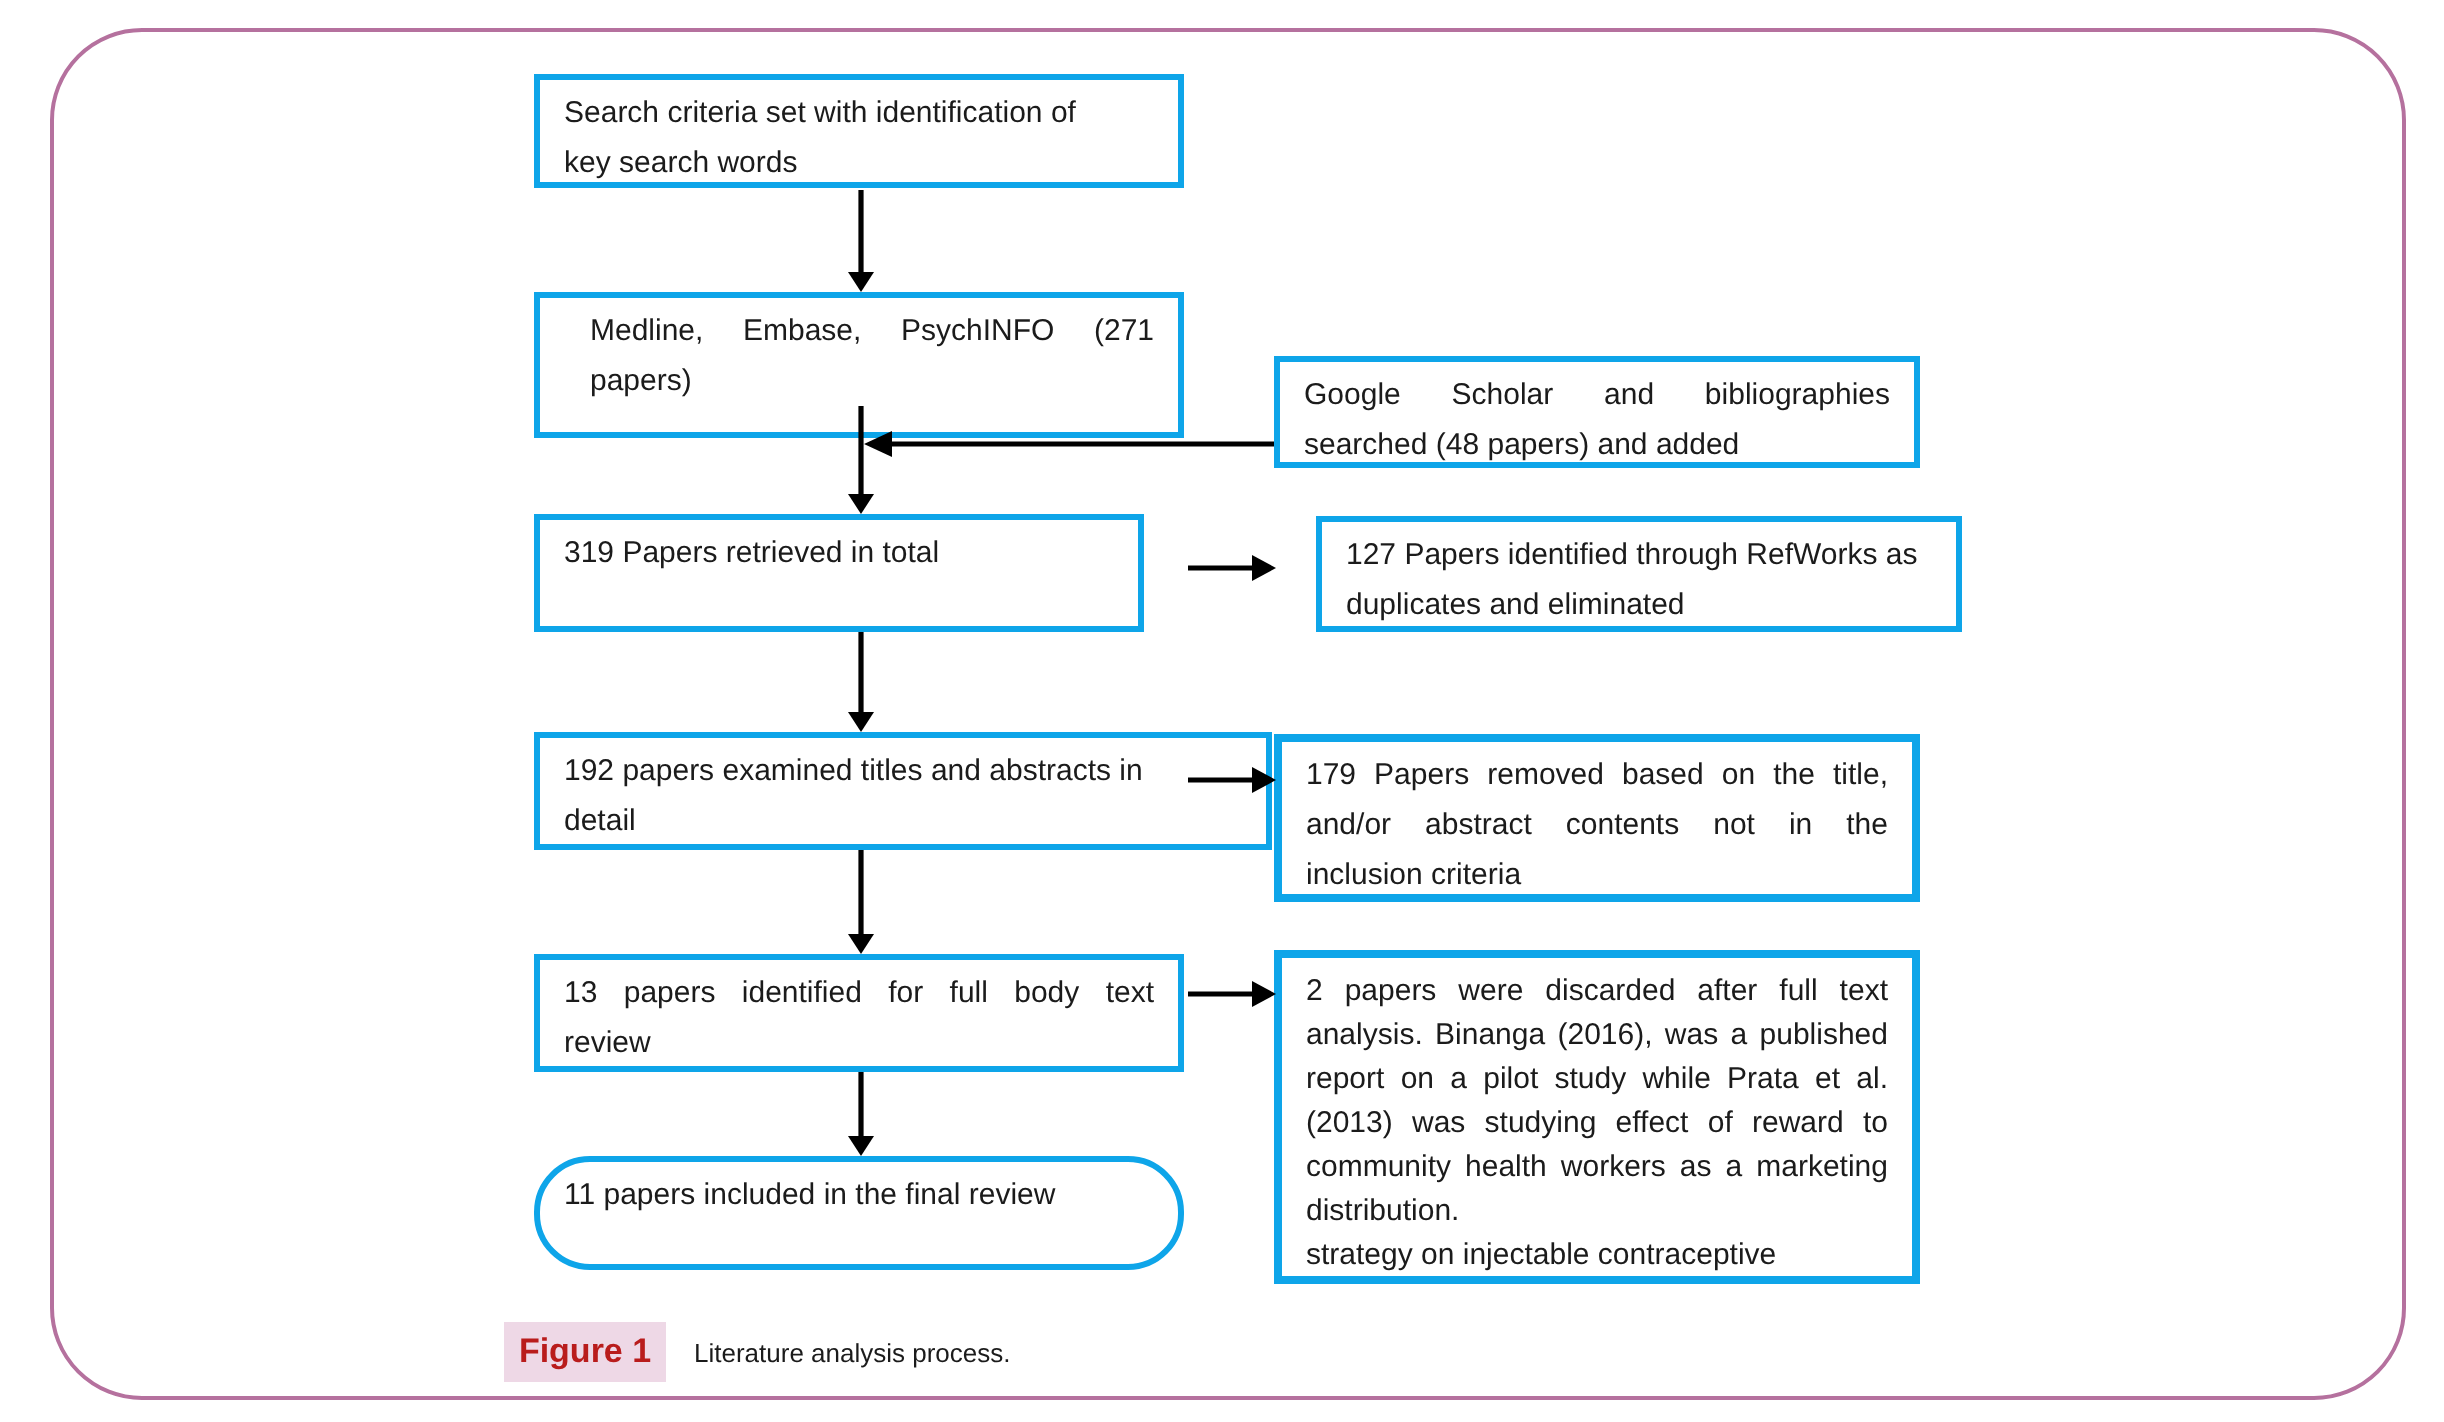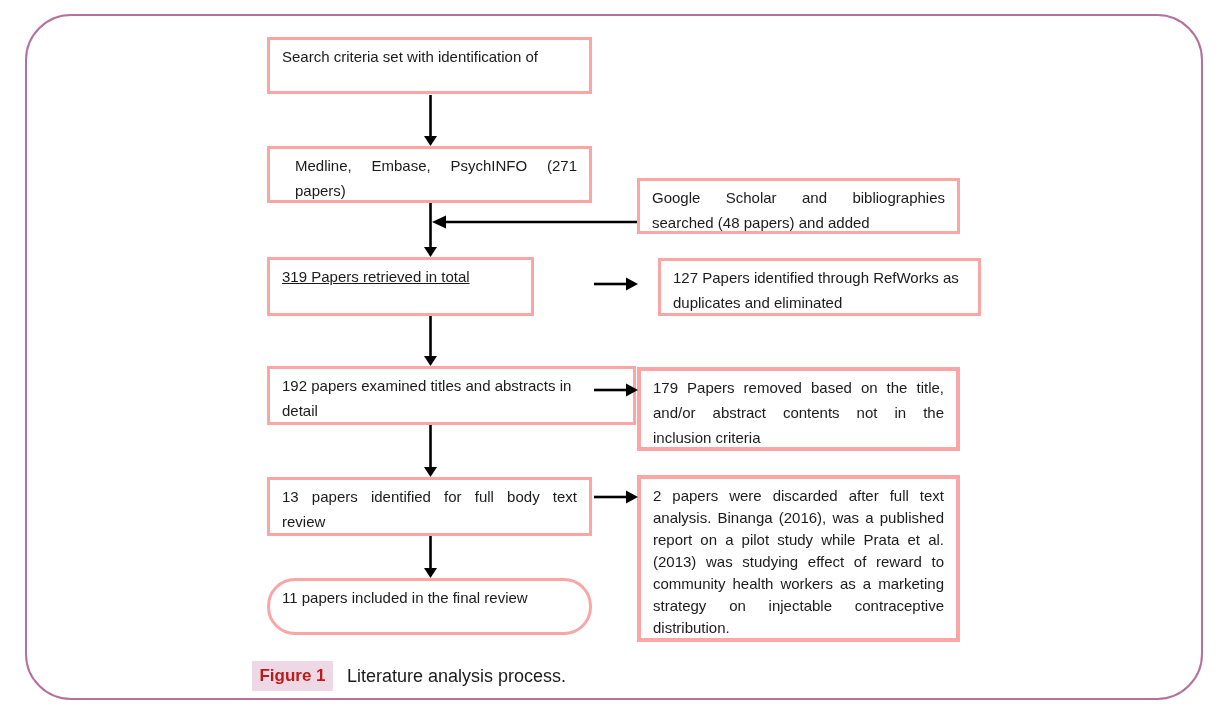--- a/index.html
+++ b/index.html
@@ -17,35 +17,35 @@
     left: 25px; top: 14px;
     width: 1178px; height: 686px;
     border: 2px solid #b5719e;
     border-radius: 46px;
     box-sizing: border-box;
   }
   .fbox {
     position: absolute;
     box-sizing: border-box;
     background: #ffffff;
-    border: 3px solid #fca5a5;
+    border: 3px solid #0ea5e9;
     padding: 4px 12px 0 12px;
     font-size: 15px;
     line-height: 25px;
     color: #1b1b1b;
   }
   .fbox .line { text-align: left; }
   .fbox.just .line:not(:last-child) {
     text-align: justify;
     text-align-last: justify;
   }
   
   .m0 { left: 267px; top: 37px;  width: 325px; height: 57px; }
-  .m1 { left: 267px; top: 146px; width: 325px; height: 57px; padding-left: 25px; }
-  .m2 { left: 267px; top: 257px; width: 267px; height: 59px; text-decoration: underline; }
+  .m1 { left: 267px; top: 146px; width: 325px; height: 73px; padding-left: 25px; }
+  .m2 { left: 267px; top: 257px; width: 305px; height: 59px; }
   .m3 { left: 267px; top: 366px; width: 369px; height: 59px; }
   .m4 { left: 267px; top: 477px; width: 325px; height: 59px; }
   .m5 { left: 267px; top: 578px; width: 325px; height: 57px; border-radius: 28px; }
   
   .s0 { left: 637px; top: 178px; width: 323px; height: 56px; }
   .s1 { left: 637px; top: 258px; width: 323px; height: 58px; margin-left: 21px; }
   .s2 { left: 637px; top: 367px; width: 323px; height: 84px; border-width: 4px; }
   .s3 { left: 637px; top: 475px; width: 323px; height: 167px; border-width: 4px;
         line-height: 22px; padding-top: 6px; }
   .connectors {
@@ -64,33 +64,34 @@
     font-size: 17px;
     font-weight: bold;
     color: #b91c1c;
   }
   .fig-caption {
     position: absolute;
     left: 347px; top: 661px;
     height: 30px;
     display: flex;
     align-items: center;
-    font-size: 18px;
+    font-size: 13px;
     color: #1b1b1b;
   }
 </style>
 </head>
 <body>
 
 <div class="canvas">
 
   <div class="frame"></div>
 
   <div class="fbox m0">
       <div class="line">Search criteria set with identification of</div>
+      <div class="line">key search words</div>
     </div>
   <div class="fbox m1 just">
       <div class="line">Medline, Embase, PsychINFO (271</div>
       <div class="line">papers)</div>
     </div>
   <div class="fbox m2">
       <div class="line">319 Papers retrieved in total</div>
     </div>
   <div class="fbox m3">
       <div class="line">192 papers examined titles and abstracts in</div>
@@ -116,22 +117,22 @@
       <div class="line">179 Papers removed based on the title,</div>
       <div class="line">and/or abstract contents not in the</div>
       <div class="line">inclusion criteria</div>
     </div>
   <div class="fbox s3 just">
       <div class="line">2 papers were discarded after full text</div>
       <div class="line">analysis. Binanga (2016), was a published</div>
       <div class="line">report on a pilot study while Prata et al.</div>
       <div class="line">(2013) was studying effect of reward to</div>
       <div class="line">community health workers as a marketing</div>
+      <div class="line">distribution.</div>
       <div class="line">strategy on injectable contraceptive</div>
-      <div class="line">distribution.</div>
     </div>
 
   <svg class="connectors" width="1222" height="711" viewBox="0 0 1222 711">
     <g stroke="#000000" stroke-width="2.6" fill="#000000">
       <g>
         <line x1="430.5" y1="95" x2="430.5" y2="137"></line>
         <polygon points="430.5,146 424,136 437,136" stroke="none"></polygon>
       </g>
       <g>
         <line x1="430.5" y1="203" x2="430.5" y2="248"></line>

